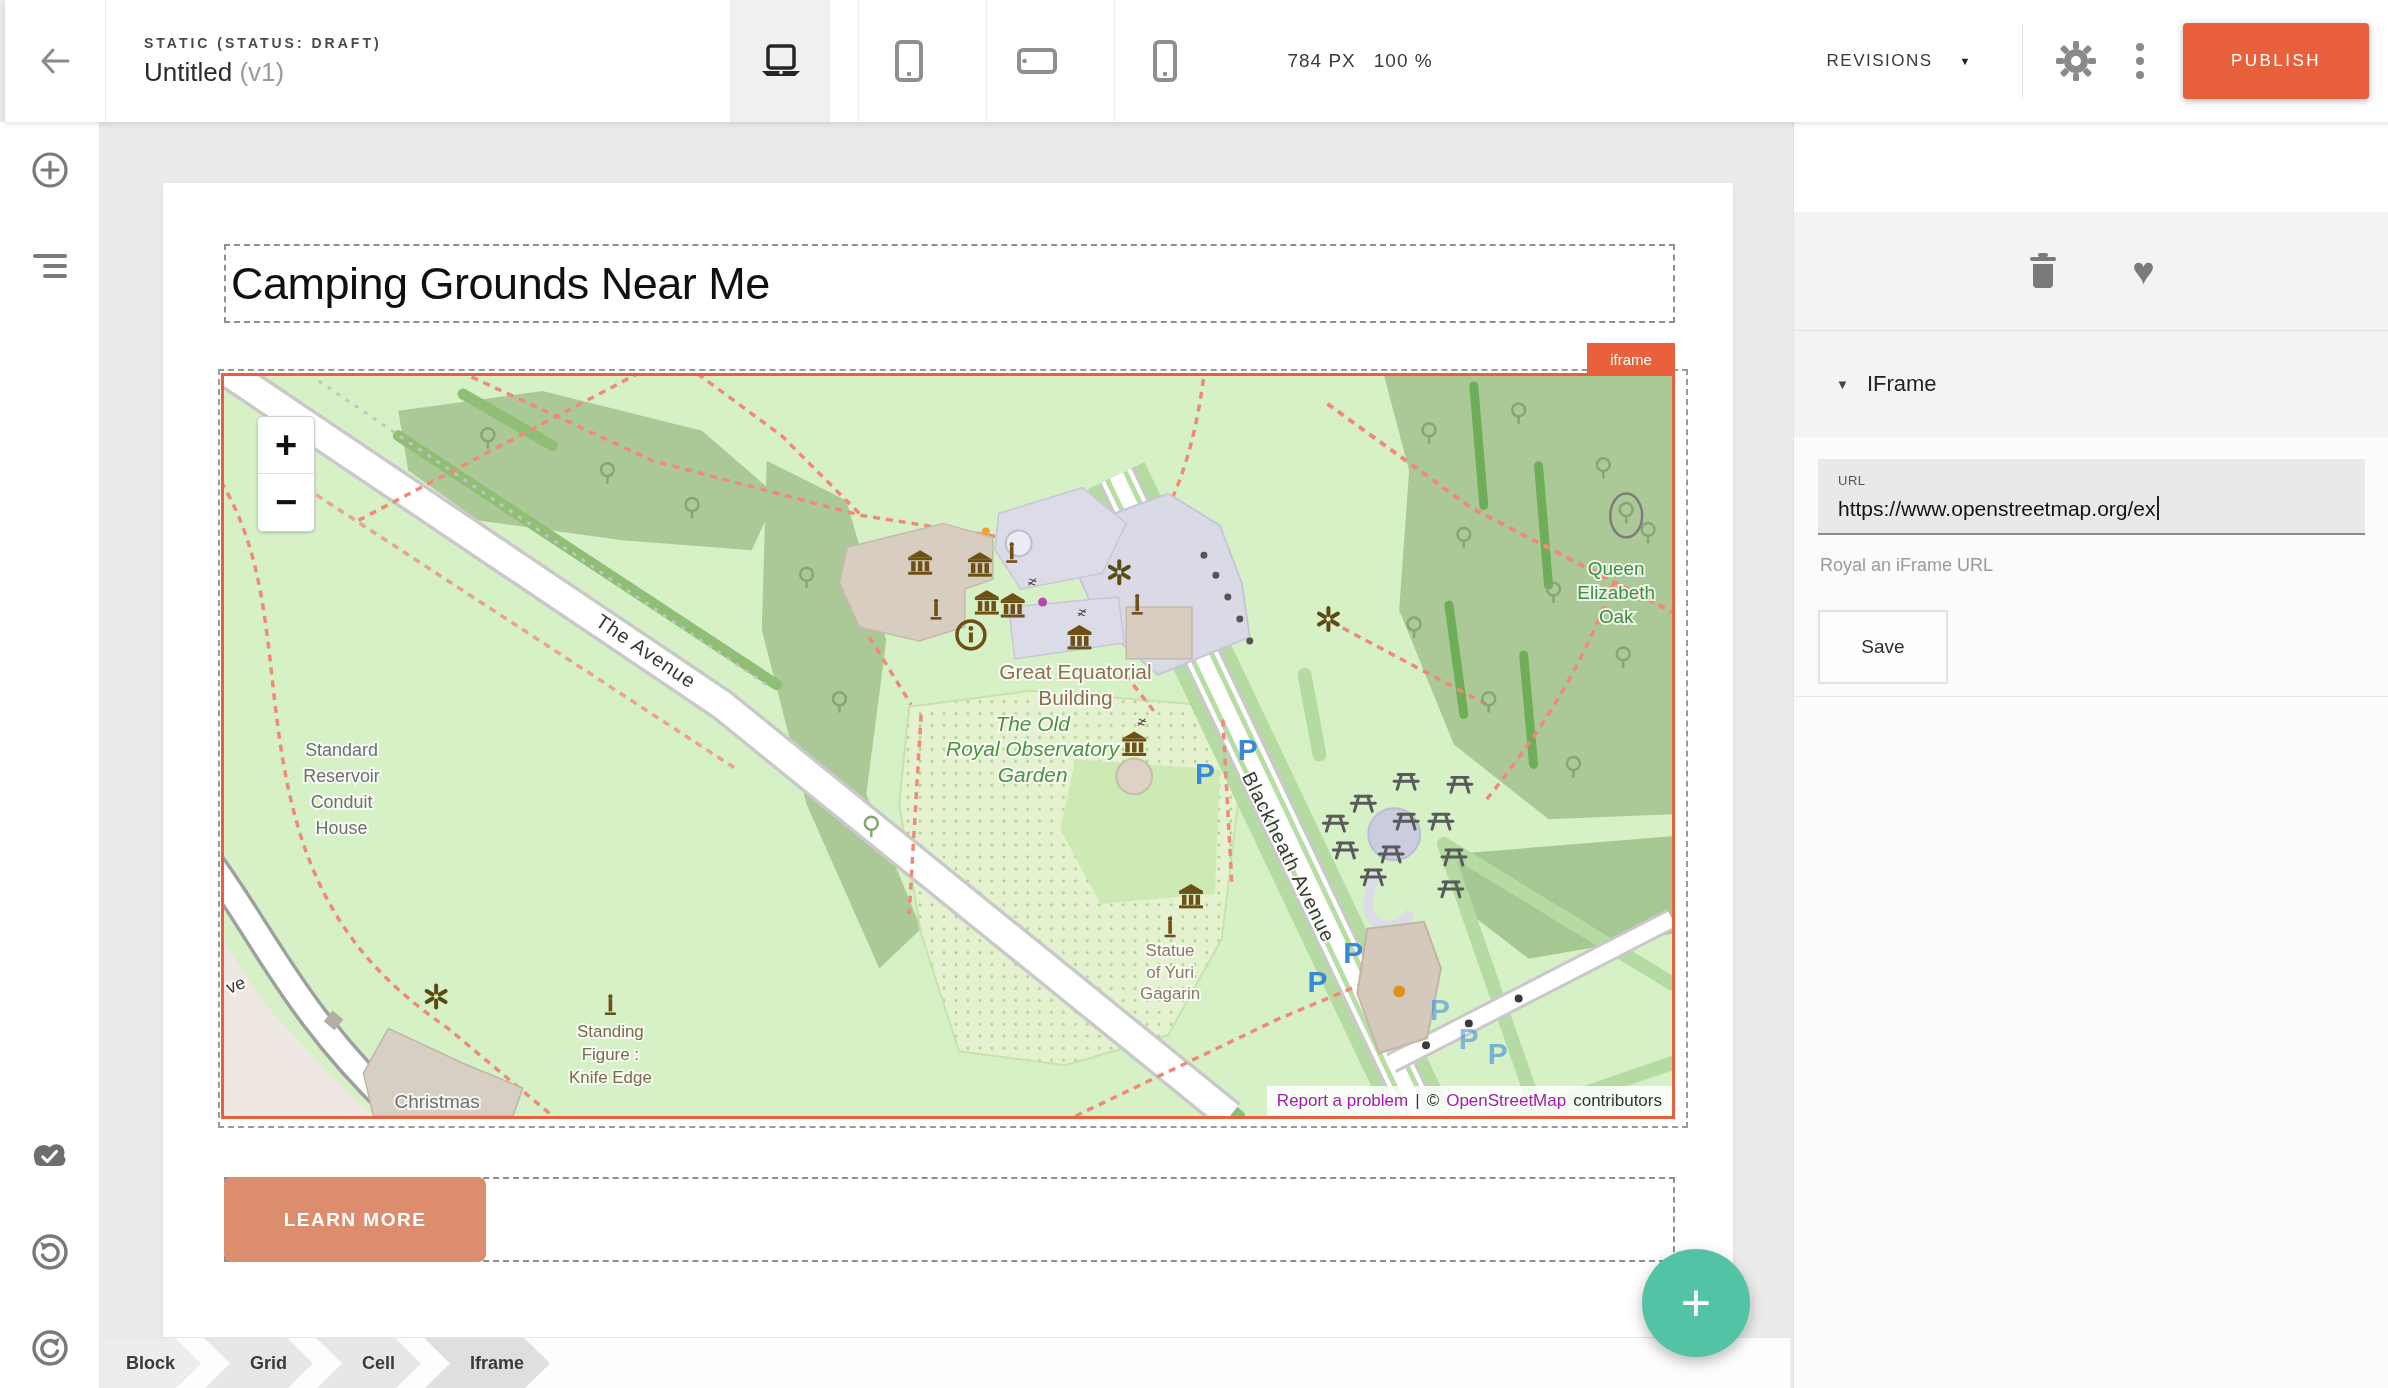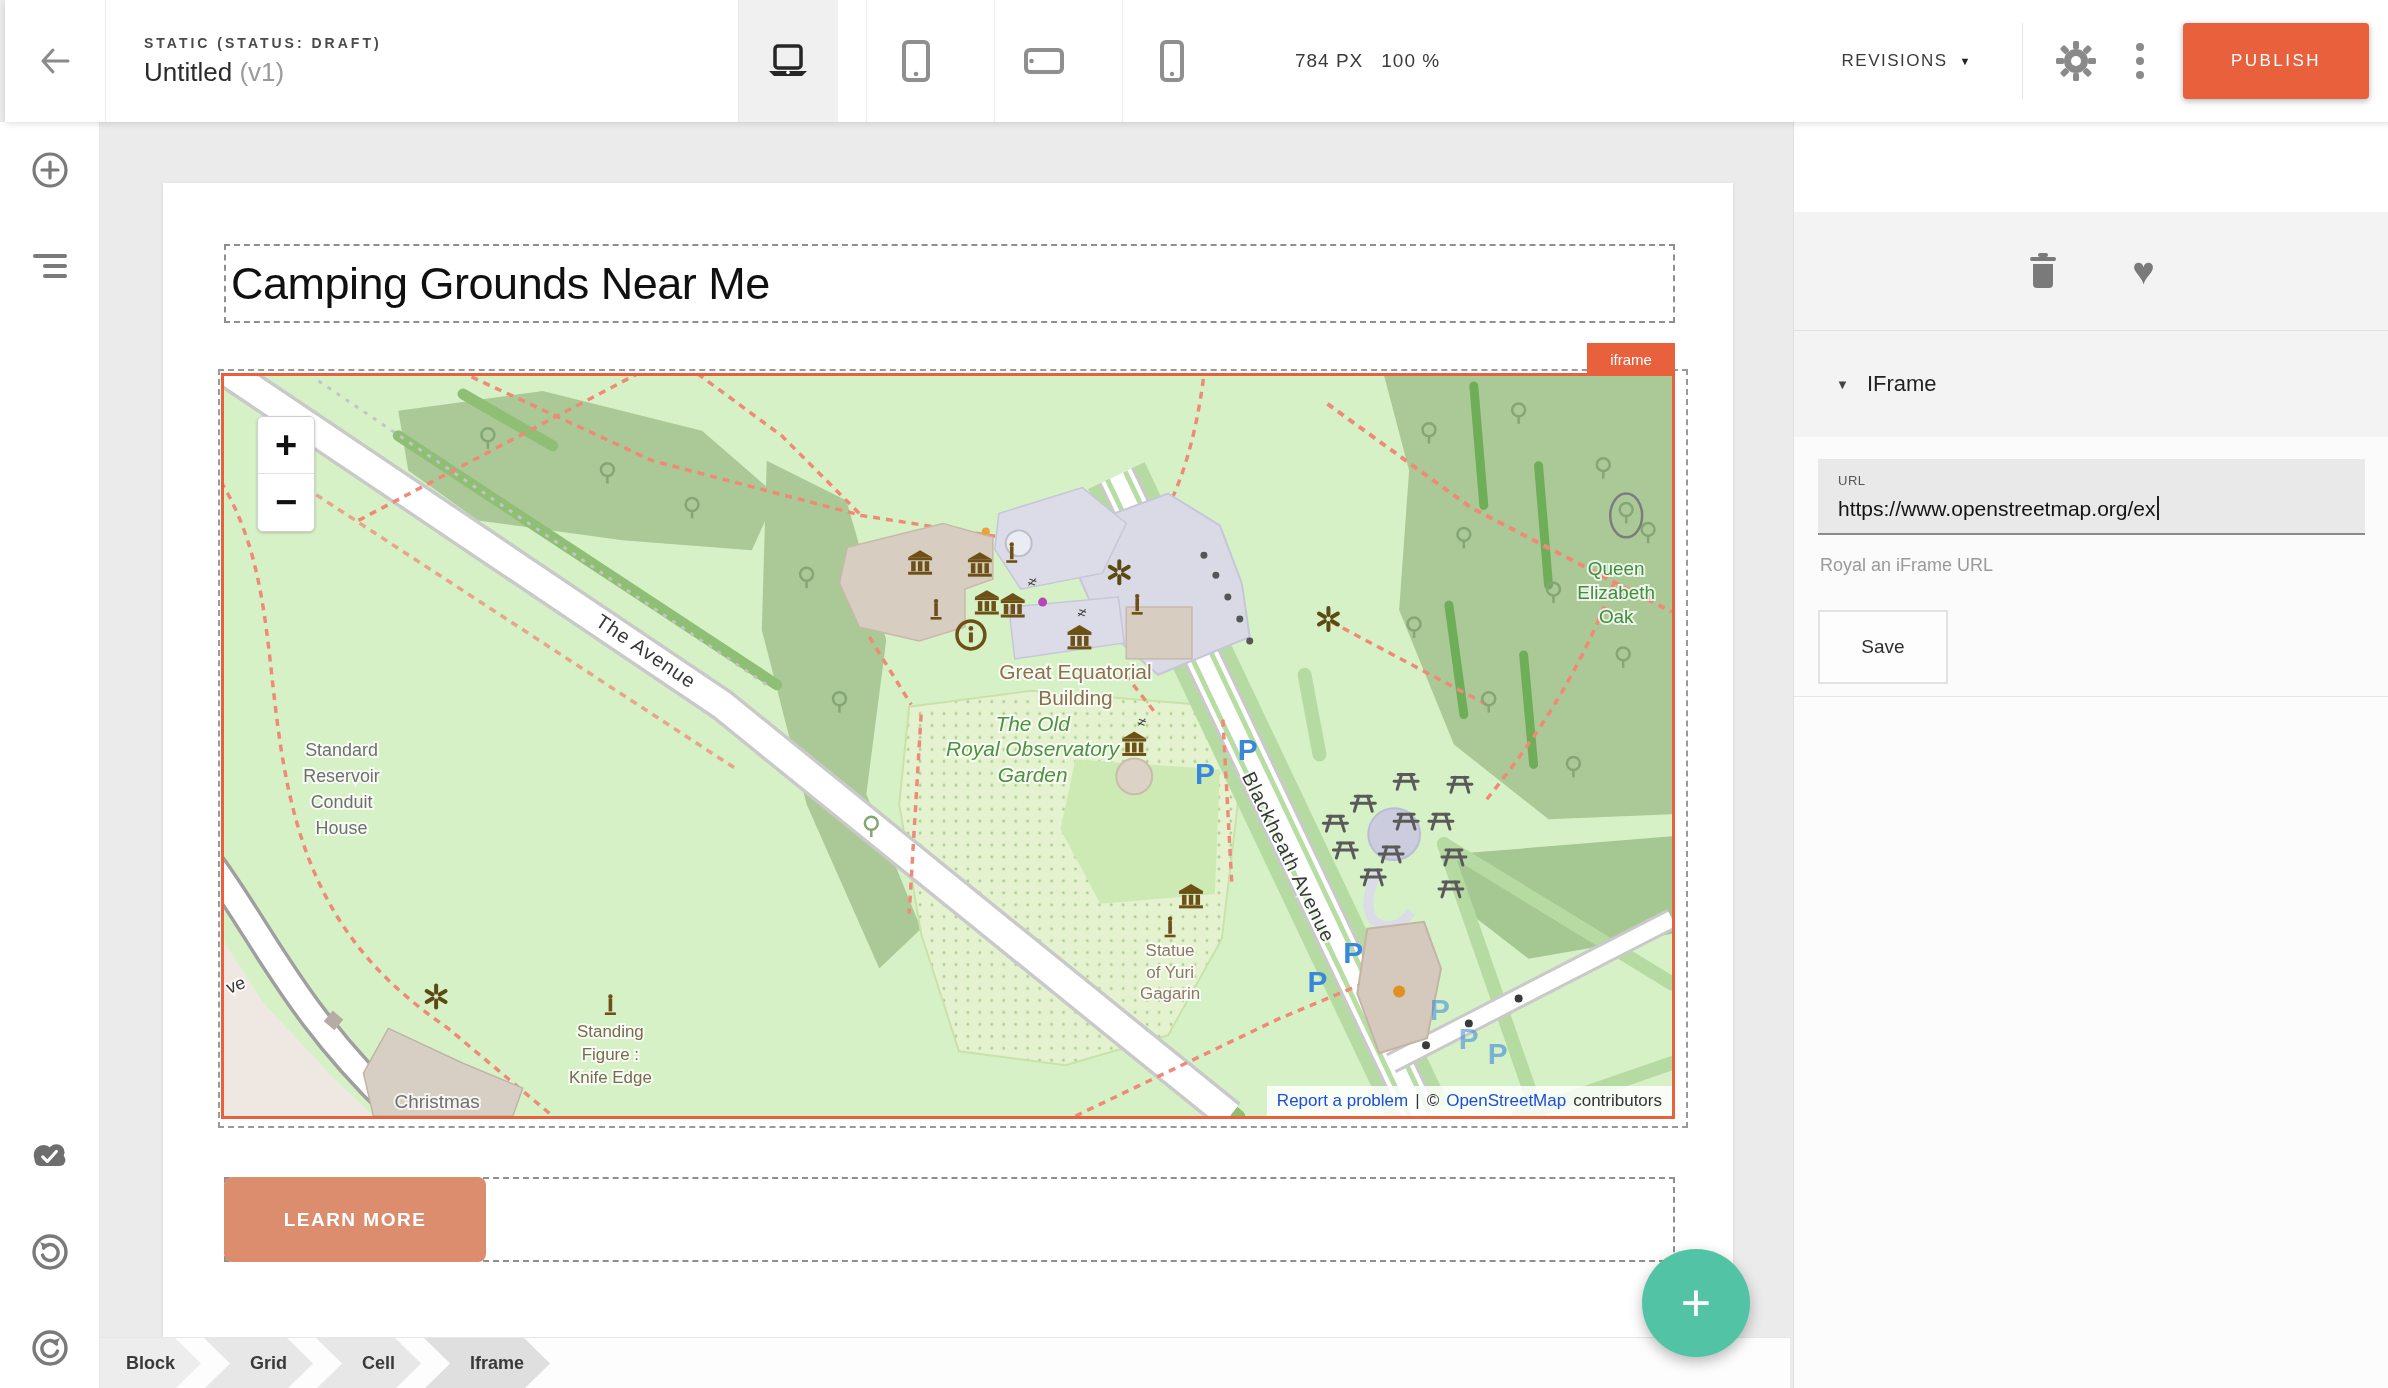--- a/index.html
+++ b/index.html
@@ -15,21 +15,21 @@
   .doc-title{font-size:26px;color:#2b2b2b;}
   .doc-version{color:#9b9b9b;}
   .hdr-center{margin:0 auto;display:flex;align-items:stretch;height:100%;gap:28px;}
   .dev-btn{width:99px;display:flex;align-items:center;justify-content:center;
            border-left:1px solid #ececec;cursor:pointer;}
   .dev-btn:last-of-type{border-right:1px solid #ececec;}
   .dev-btn.active{background:#f0f0f0;}
   .size-box{width:236px;display:flex;align-items:center;justify-content:center;
             font-size:19px;color:#3a3a3a;letter-spacing:1px;gap:18px;}
   .hdr-right{display:flex;align-items:center;padding-right:24px;gap:26px;}
-  .revisions{display:flex;align-items:center;gap:12px;font-size:17px;letter-spacing:1.5px;
+  .revisions{display:flex;align-items:center;gap:27px;font-size:17px;letter-spacing:1.5px;
              color:#3a3a3a;cursor:pointer;padding-right:24px;}
   .caret-down{font-size:11px;color:#222;}
   .hdr-vdiv{width:1px;height:76px;background:#e4e4e4;}
   .icon-btn{background:none;border:none;padding:6px;cursor:pointer;display:flex;align-items:center;}
   .publish-btn{background:#e8603c;color:#fff;border:none;border-radius:4px;width:186px;height:76px;
                font-size:17px;letter-spacing:2.5px;font-family:"Liberation Sans",sans-serif;
                box-shadow:0 2px 6px rgba(0,0,0,.3);cursor:pointer;margin-left:6px;}
   
   #sidebar{position:absolute;top:122px;left:0;width:100px;height:1266px;background:#fff;
            border-right:1px solid #e8e8e8;display:flex;flex-direction:column;align-items:center;
@@ -53,21 +53,21 @@
   .iframe-tag{position:absolute;top:-33px;right:-3px;width:88px;height:33px;background:#e8603c;
               color:#fff;font-size:15px;display:flex;align-items:center;justify-content:center;}
   .map-svg{position:absolute;left:0;top:0;width:100%;height:100%;}
   .zoom-ctl{position:absolute;left:33px;top:40px;width:56px;background:#fff;border:1px solid #cfcfcf;
             border-radius:6px;box-shadow:0 1px 3px rgba(0,0,0,.2);overflow:hidden;}
   .zoom-btn{width:100%;height:57px;background:#fff;border:none;font-size:38px;font-weight:bold;
             color:#111;cursor:pointer;line-height:57px;padding:0;font-family:"Liberation Sans",sans-serif;}
   .zoom-btn:first-child{border-bottom:1px solid #e2e2e2;}
   .map-attrib{position:absolute;right:0;bottom:0;height:30px;background:rgba(255,255,255,.82);
               display:flex;align-items:center;padding:0 10px;font-size:17px;color:#333;gap:7px;}
-  .map-attrib a{color:#1d4ed8;text-decoration:none;cursor:pointer;}
+  .map-attrib a{color:#a21caf;text-decoration:none;cursor:pointer;}
   .learn-box{position:absolute;left:61px;top:994px;width:1447px;height:81px;
              border:2px dashed #8f8f8f;}
   .learn-btn{position:absolute;left:-2px;top:-2px;width:262px;height:85px;background:#db8d6e;
              border:none;border-radius:8px;color:#fff;font-size:19px;font-weight:bold;
              letter-spacing:1.5px;cursor:pointer;font-family:"Liberation Sans",sans-serif;}
   .fab{position:absolute;left:1642px;top:1249px;width:108px;height:108px;border-radius:50%;
        background:#52c3a4;border:none;color:#fff;font-size:52px;font-weight:300;cursor:pointer;
        box-shadow:0 5px 14px rgba(0,0,0,.28);z-index:60;display:flex;align-items:center;
        justify-content:center;line-height:0;font-family:"Liberation Sans",sans-serif;}
   

